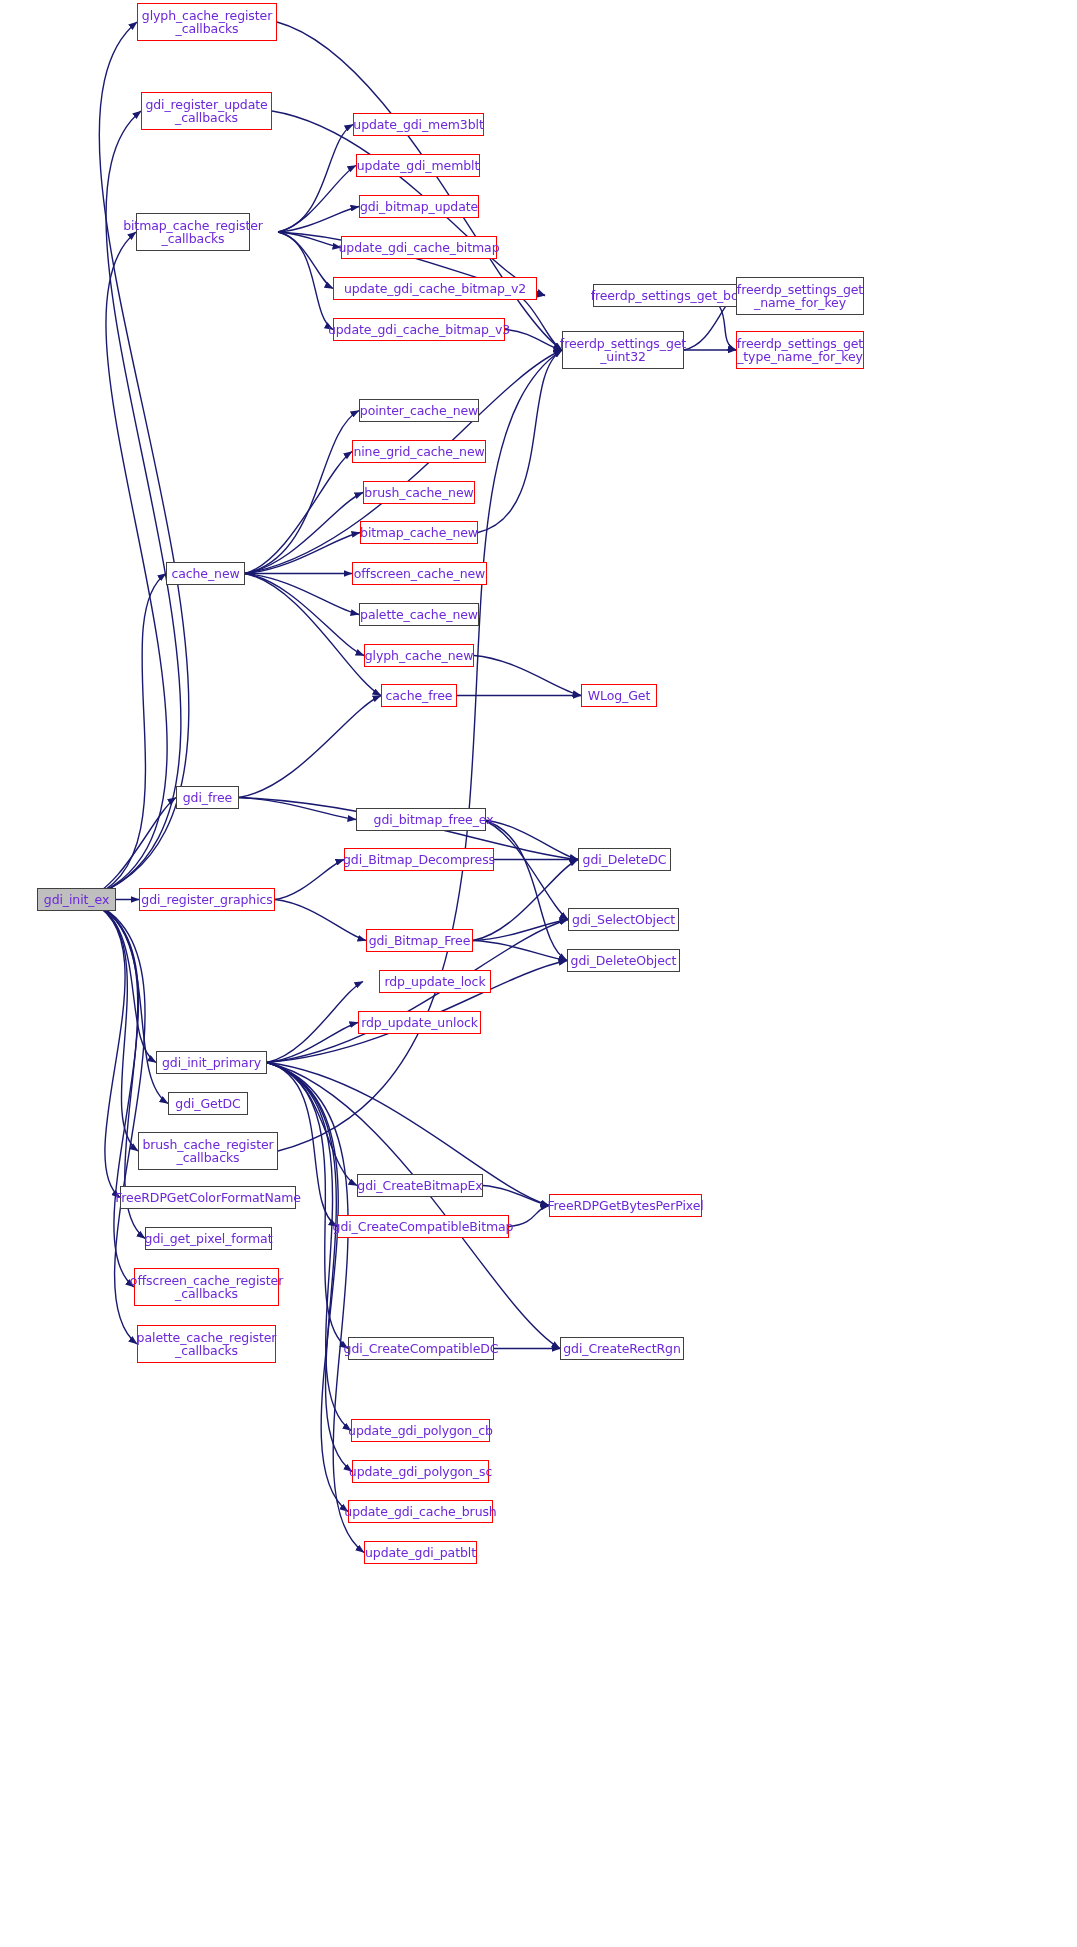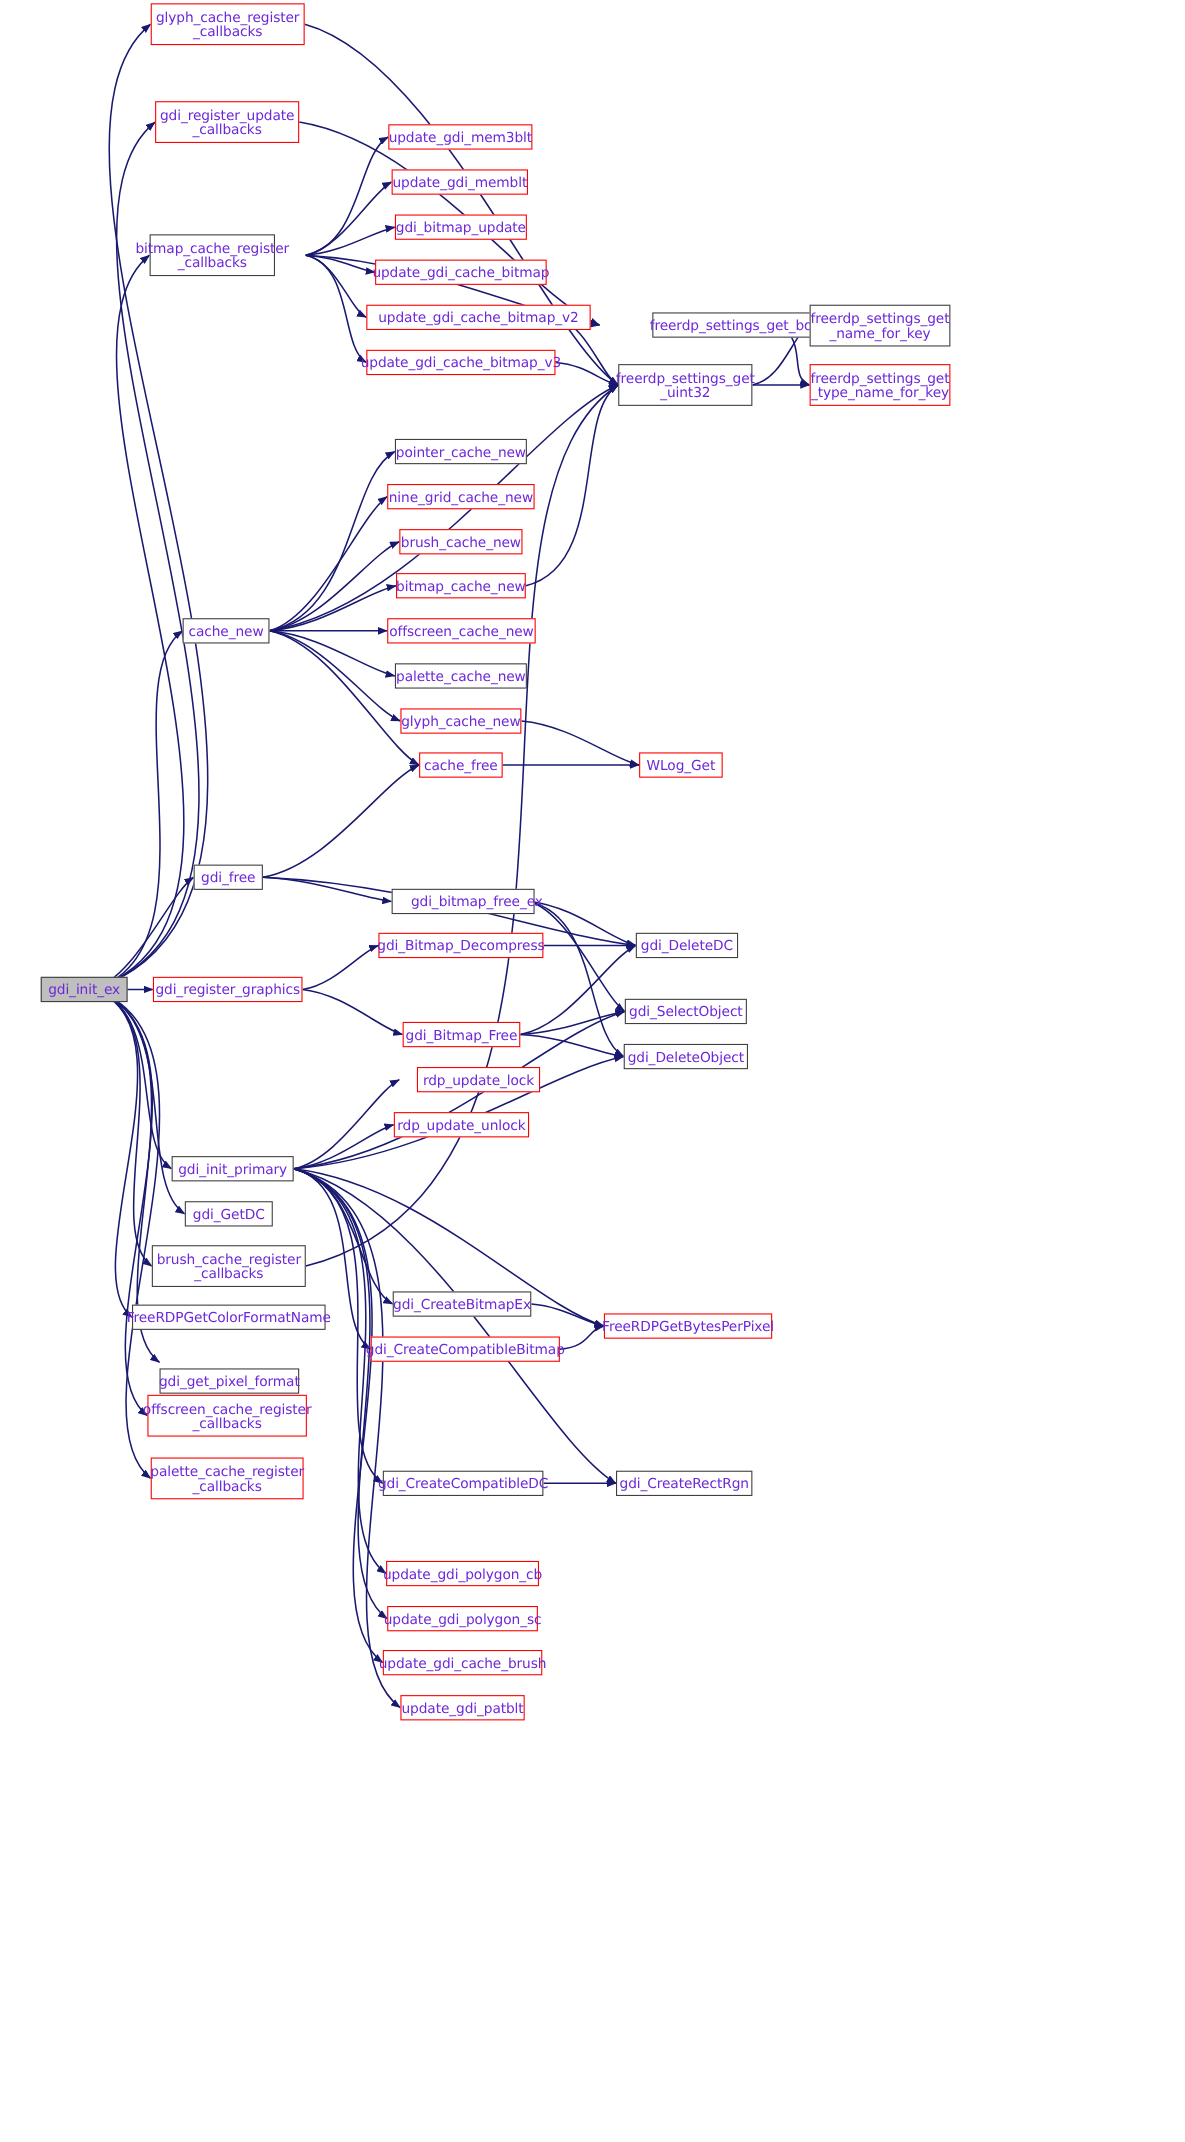--- a/index.html
+++ b/index.html
@@ -135,21 +135,21 @@
     <div class="node blk" style="left: 568px; top: 908px; width: 111px; height: 23px;"><span class="nlabel">gdi_SelectObject</span></div>
     <div class="node red" style="left: 366px; top: 929px; width: 107px; height: 23px;"><span class="nlabel">gdi_Bitmap_Free</span></div>
     <div class="node blk" style="left: 567px; top: 949px; width: 113px; height: 23px; justify-content: center;"><span class="nlabel">gdi_DeleteObject</span></div>
     <div class="node red" style="left: 363px; top: 970px; width: 112px; height: 23px; margin-left: 16px;"><span class="nlabel">rdp_update_lock</span></div>
     <div class="node red" style="left: 358px; top: 1011px; width: 123px; height: 23px;"><span class="nlabel">rdp_update_unlock</span></div>
     <div class="node blk" style="left: 156px; top: 1051px; width: 111px; height: 23px;"><span class="nlabel">gdi_init_primary</span></div>
     <div class="node blk" style="left: 168px; top: 1092px; width: 80px; height: 23px;"><span class="nlabel">gdi_GetDC</span></div>
     <div class="node blk" style="left: 138px; top: 1132px; width: 140px; height: 38px;"><span class="nlabel">brush_cache_register
 _callbacks</span></div>
     <div class="node blk" style="left: 120px; top: 1186px; width: 176px; height: 23px;"><span class="nlabel">FreeRDPGetColorFormatName</span></div>
-    <div class="node blk" style="left: 145px; top: 1227px; width: 127px; height: 23px; margin-top: 17px;"><span class="nlabel">gdi_get_pixel_format</span></div>
+    <div class="node blk" style="left: 145px; top: 1227px; width: 127px; height: 23px;"><span class="nlabel">gdi_get_pixel_format</span></div>
     <div class="node red" style="left: 134px; top: 1268px; width: 145px; height: 38px; text-align: center;"><span class="nlabel">offscreen_cache_register
 _callbacks</span></div>
     <div class="node red" style="left: 137px; top: 1325px; width: 139px; height: 38px;"><span class="nlabel">palette_cache_register
 _callbacks</span></div>
     <div class="node blk" style="left: 357px; top: 1174px; width: 126px; height: 23px;"><span class="nlabel">gdi_CreateBitmapEx</span></div>
     <div class="node red" style="left: 549px; top: 1194px; width: 153px; height: 23px;"><span class="nlabel">FreeRDPGetBytesPerPixel</span></div>
     <div class="node red" style="left: 337px; top: 1215px; width: 172px; height: 23px;"><span class="nlabel">gdi_CreateCompatibleBitmap</span></div>
     <div class="node blk" style="left: 348px; top: 1337px; width: 146px; height: 23px;"><span class="nlabel">gdi_CreateCompatibleDC</span></div>
     <div class="node blk" style="left: 560px; top: 1337px; width: 124px; height: 23px;"><span class="nlabel">gdi_CreateRectRgn</span></div>
     <div class="node red" style="left: 351px; top: 1419px; width: 139px; height: 23px;"><span class="nlabel">update_gdi_polygon_cb</span></div>

